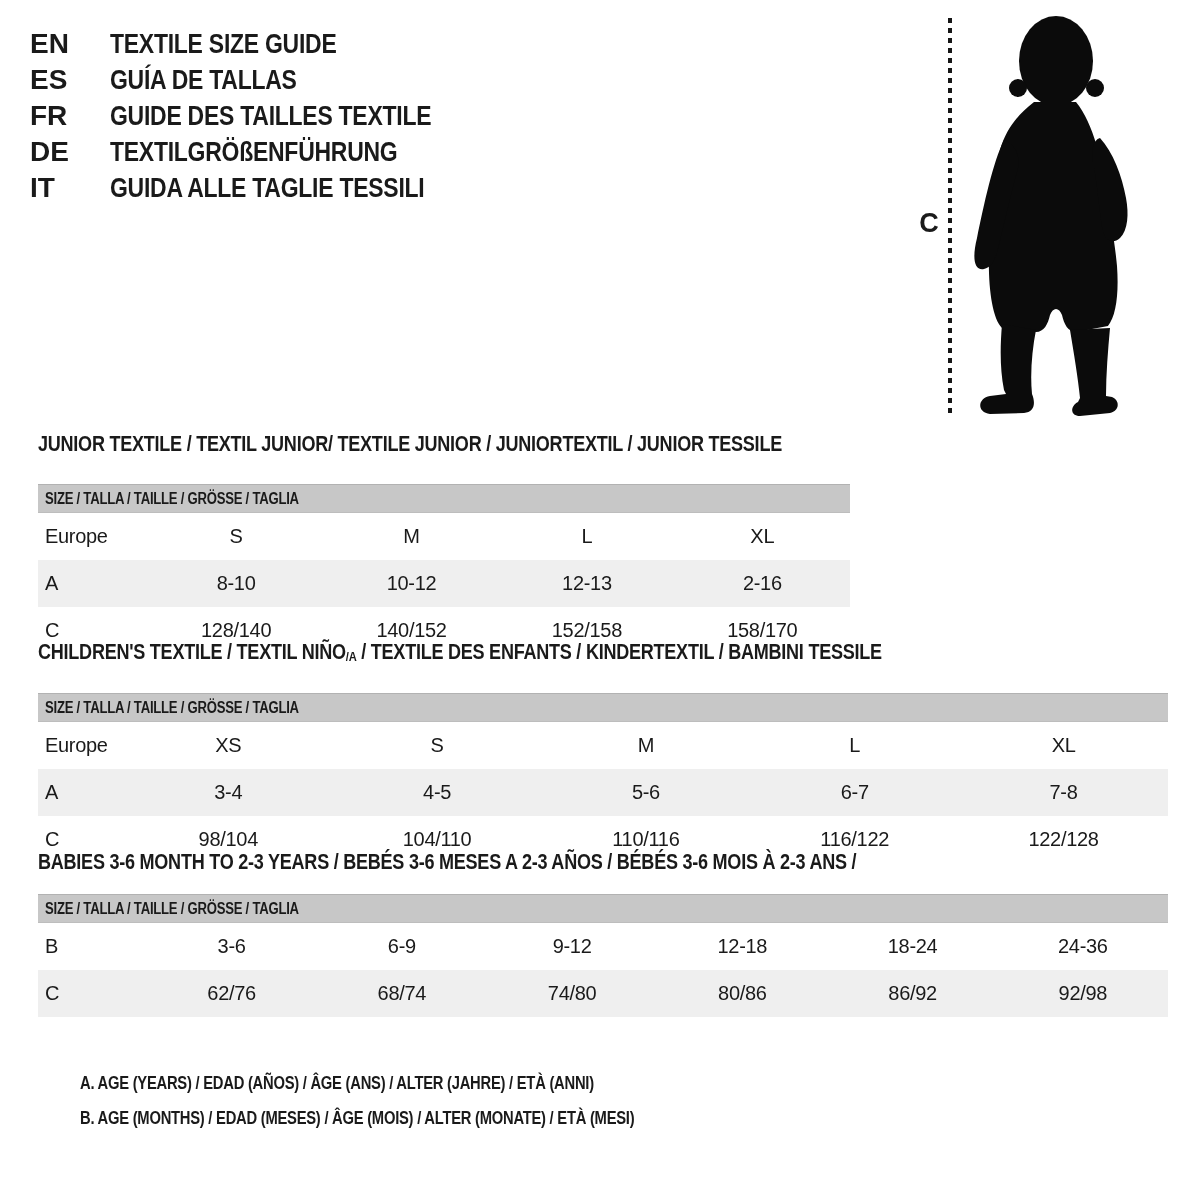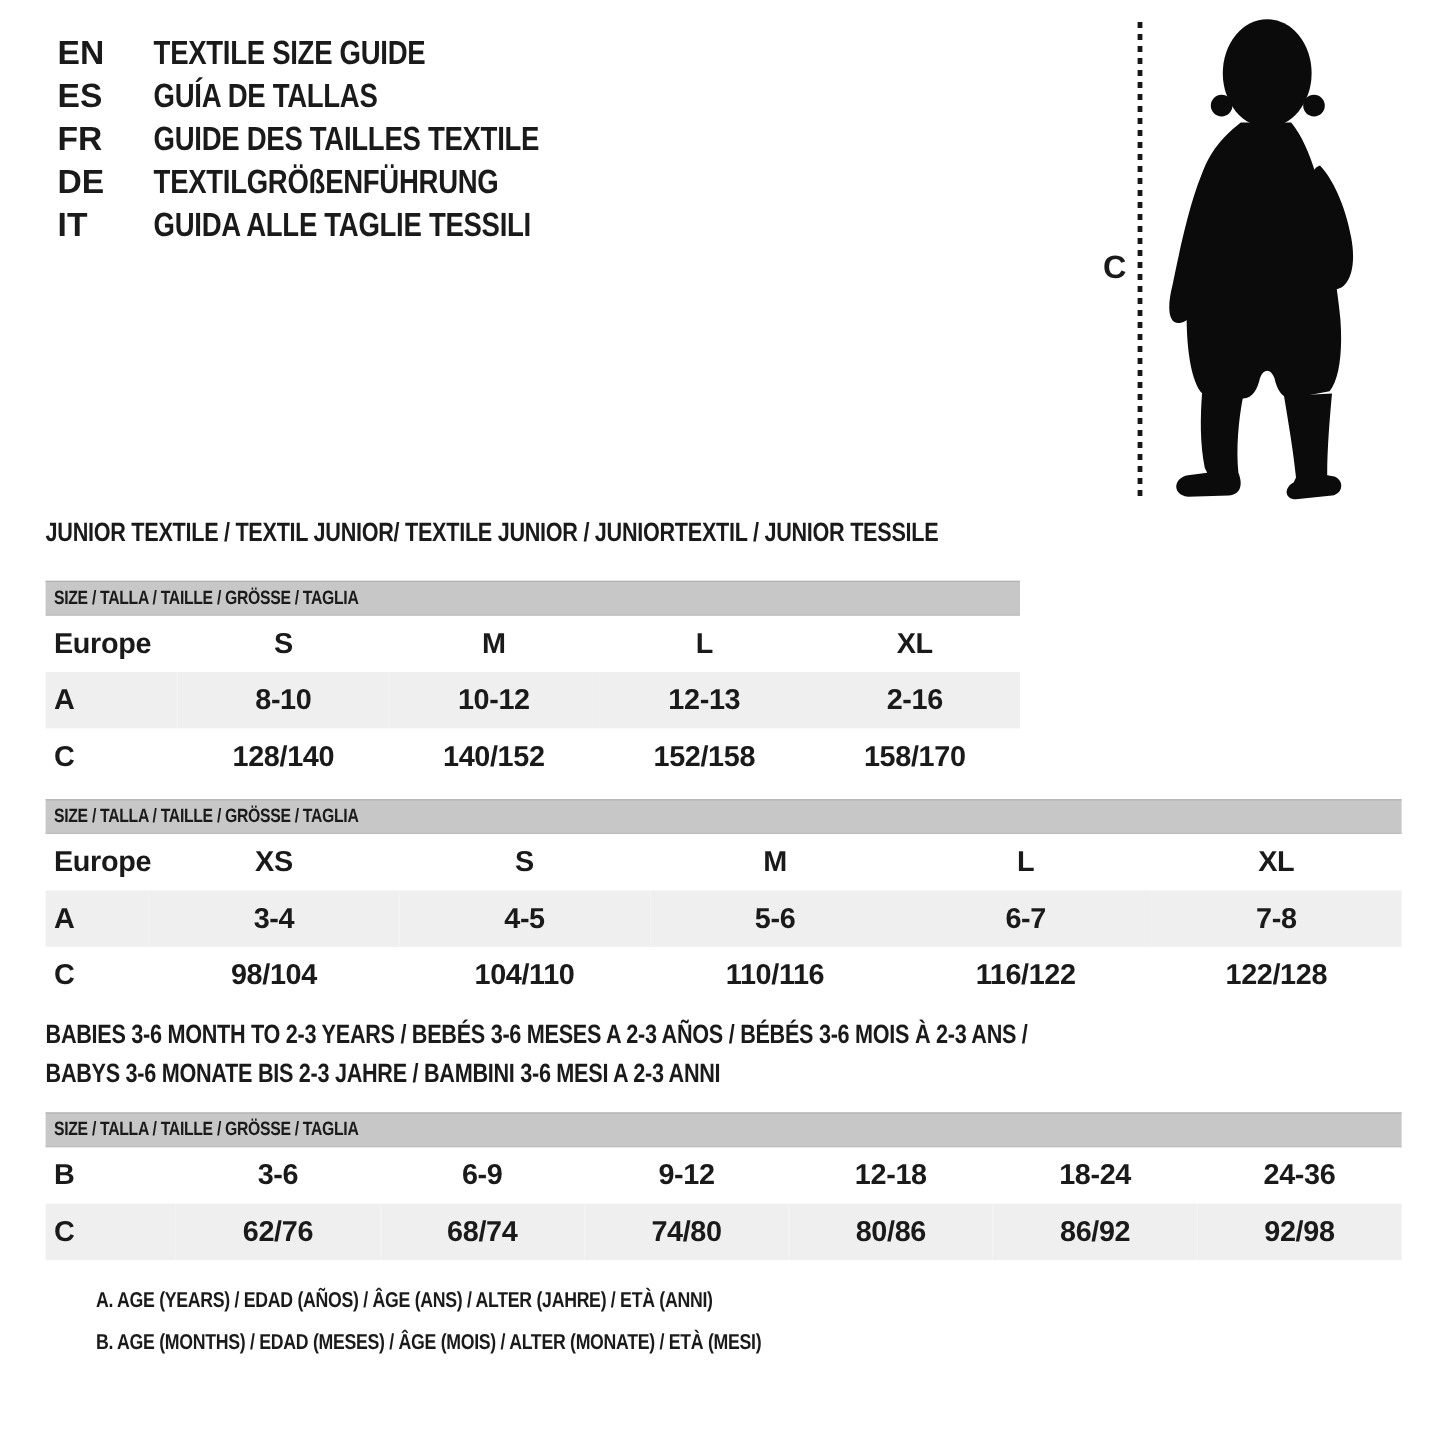--- a/index.html
+++ b/index.html
@@ -18,21 +18,21 @@
     -webkit-font-smoothing:antialiased;
   }
   .cond{
     display:inline-block;
     transform:scaleX(0.82);
     transform-origin:0 50%;
     white-space:nowrap;
     letter-spacing:-0.3px;
   }
   
-  .lang-block{position:absolute;left:48px;top:26px;}
+  .lang-block{position:absolute;left:30px;top:26px;}
   .lang-row{display:flex;height:36px;align-items:center;font-weight:700;font-size:28px;}
   .lang-code{width:80px;flex:0 0 80px;}
   
   .measure-line{
     position:absolute;left:948px;top:18px;width:4px;height:398px;
     background:repeating-linear-gradient(to bottom,#161616 0 5px,transparent 5px 10px);
   }
   .measure-label{
     position:absolute;left:912px;top:208px;width:34px;
     font-weight:700;font-size:27px;text-align:center;
@@ -59,21 +59,21 @@
     border-top:1px solid #b2b2b2;border-bottom:1px solid #bdbdbd;
     display:flex;align-items:center;
     font-weight:700;font-size:16px;
     padding-left:7px;box-sizing:border-box;
   }
   table.size-table{
     width:100%;border-collapse:collapse;table-layout:fixed;
   }
   table.size-table td{
     height:47px;padding:0;text-align:center;
-    font-size:24px;font-weight:700;letter-spacing:-0.3px;
+    font-size:20px;font-weight:400;letter-spacing:-0.3px;
     vertical-align:middle;
   }
   table.size-table td.row-label{text-align:left;padding-left:7px;}
   tr.striped td{background:var(--stripe-bg);}
   
   .legend-block{position:absolute;left:40px;top:1066px;}
   .legend-line{font-weight:700;font-size:18px;line-height:35px;margin-left:40px;}
 </style>
 </head>
 <body>
@@ -148,20 +148,21 @@
           <td class="row-label">C</td>
           <td>128/140</td>
           <td>140/152</td>
           <td>152/158</td>
           <td>158/170</td>
         </tr>
       </tbody>
     </table>
   </div>
 <div class="section sec-children">
+    <div class="section-title"><span class="cond">CHILDREN'S TEXTILE / TEXTIL NIÑO<span class="title-sub">/A</span> / TEXTILE DES ENFANTS / KINDERTEXTIL / BAMBINI TESSILE</span></div>
     <div class="size-bar">
       <span class="cond">SIZE / TALLA / TAILLE / GRÖSSE / TAGLIA</span>
     </div>
     <table class="size-table">
       <colgroup>
         <col style="width: 7.6%;">
         <col style="width: 18.48%;">
         <col style="width: 18.48%;">
         <col style="width: 18.48%;">
         <col style="width: 18.48%;">
@@ -190,21 +191,20 @@
           <td>104/110</td>
           <td>110/116</td>
           <td>116/122</td>
           <td>122/128</td>
         </tr>
       </tbody>
     </table>
   </div>
 <div class="section sec-babies">
     <div class="section-title"><span class="cond">BABIES 3-6 MONTH TO 2-3 YEARS / BEBÉS 3-6 MESES A 2-3 AÑOS / BÉBÉS 3-6 MOIS À 2-3 ANS /</span></div>
-    <div class="section-title"><span class="cond">BABYS 3-6 MONATE BIS 2-3 JAHRE / BAMBINI 3-6 MESI A 2-3 ANNI</span></div>
     <div class="size-bar">
       <span class="cond">SIZE / TALLA / TAILLE / GRÖSSE / TAGLIA</span>
     </div>
     <table class="size-table">
       <colgroup>
         <col style="width: 9.6%;">
         <col style="width: 15.0667%;">
         <col style="width: 15.0667%;">
         <col style="width: 15.0667%;">
         <col style="width: 15.0667%;">

